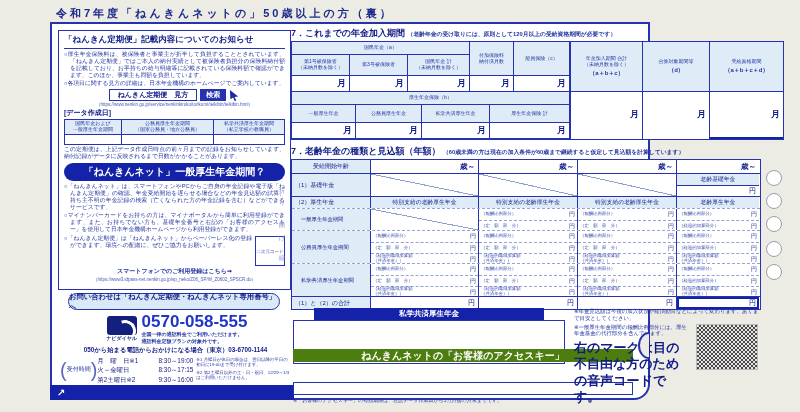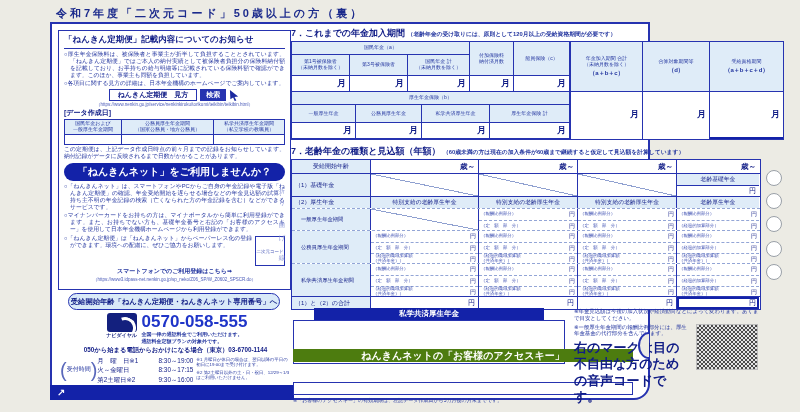--- a/index.html
+++ b/index.html
@@ -25,21 +25,21 @@
   .dtable td.empty { height:10px; }
   .banner { background:#1322a8; color:#fff; font-weight:bold; font-size:10px; text-align:center; border-radius:10px; padding:2px 0; margin:3px 0 2px 0; }
   .qr-row { display:flex; gap:3px; align-items:flex-start; }
   .qr-row .para { flex:1; }
   .qrbox { width:30px; height:30px; border:1px solid #2633b0; font-size:4.5px; color:#4a5ab8; display:flex; align-items:center; justify-content:center; text-align:center; flex:none; margin-top:2px; }
   .sp-line { font-size:6px; text-align:center; margin-top:1px; font-weight:bold; }
 
   .oval { position:absolute; left:16px; top:269px; width:212px; height:17px; border:1.5px solid #2633b0; border-radius:10px; background:#d9e9f8; display:flex; align-items:center; justify-content:center; font-size:7.3px; font-weight:bold; color:#101c86; }
 
   .phoneblock { position:absolute; left:8px; top:289px; width:231px; }
-  .phone-row { display:flex; align-items:flex-start; gap:2px; justify-content:center; }
+  .phone-row { display:flex; align-items:center; gap:2px; justify-content:center; }
   .navilogo { width:36px; text-align:center; flex:none; }
   .navilogo .sq { width:30px; height:19px; background:#13207e; border-radius:3px; margin:0 auto; position:relative; overflow:hidden; }
   .navilogo .sq::after { content:""; position:absolute; left:7px; top:4px; width:16px; height:16px; border-radius:50%; border:3px solid #fff; border-left-color:transparent; border-bottom-color:transparent; transform:rotate(25deg); }
   .navilogo .cap { font-size:5px; font-weight:bold; color:#13207e; }
   .phone-num { font-size:17px; font-weight:bold; color:#1f35c8; line-height:1; }
   .phone-notes { font-size:5px; font-weight:bold; line-height:1.3; margin-top:1px; }
   .alt-line { font-size:6.3px; font-weight:bold; margin-top:2px; text-align:center; color:#101c86; }
   .hours { display:flex; margin-top:1px; align-items:center; }
   .paren { font-size:20px; font-weight:100; color:#5a68bb; line-height:1; }
   .hours-label { font-size:6px; width:24px; text-align:center; }
@@ -106,21 +106,21 @@
   .rnotes-row { display:flex; gap:4px; }
   .rnotes-col { width:118px; }
   .voice-note { font-size:13px; font-weight:bold; color:#101c86; line-height:1.25; margin-top:3px; }
   .vcode { width:62px; height:46px; flex:none; background:repeating-conic-gradient(#4a4a4a 0% 25%, #e3e3e3 0% 50%); background-size:4px 4px; border:1px solid #bbb; }
 
   .notch { position:absolute; right:-12px; top:308px; width:22px; height:27px; border-radius:50%; background:#ecebe4; border:2px solid #2633b0; clip-path:inset(-2px 11px -2px -2px); }
 </style>
 </head>
 <body>
 
-<div class="page-title">令和7年度「二次元コード」50歳以上の方（裏）</div>
+<div class="page-title">令和7年度「ねんきんネットの」50歳以上の方（裏）</div>
 
 <div class="card">
 
   <div class="leftbox">
     <div class="notice-title">「ねんきん定期便」記載内容についてのお知らせ</div>
     <div class="para">○厚生年金保険料は、被保険者と事業主が折半して負担することとされています。「ねんきん定期便」ではご本人の納付実績として被保険者負担分の保険料納付額を記載しており、お手持ちの給与明細等に記載されている保険料額で確認ができます。このほか、事業主も同額を負担しています。</div>
     <div class="para">○各項目に関する見方の詳細は、日本年金機構のホームページでご案内しています。</div>
     <div class="search-row">
       <span class="search-label">ねんきん定期便　見方</span>
       <span class="search-btn">検索</span>
@@ -141,32 +141,32 @@
 （私立学校の教職員）</td>
       </tr>
       <tr>
         <td class="empty"></td>
         <td class="empty"></td>
         <td class="empty"></td>
       </tr>
     </tbody>
       </table>
     <div class="para" style="text-indent:0;padding-left:0;">この定期便は、上記データ作成日時点の前々月までの記録をお知らせしています。納付記録がデータに反映されるまで日数がかかることがあります。</div>
-    <div class="banner">「ねんきんネット」をご利用しませんか？</div>
+    <div class="banner">「ねんきんネット」一般厚生年金期間？</div>
     <div class="para">○「ねんきんネット」は、スマートフォンやPCからご自身の年金記録や電子版「ねんきん定期便」の確認、年金受給開始を遅らせる場合などの年金見込額の試算、持ち主不明の年金記録の検索（亡くなられた方の年金記録を含む）などができるサービスです。</div>
     <div class="para">○マイナンバーカードをお持ちの方は、マイナポータルから簡単に利用登録ができます。また、お持ちでない方も、基礎年金番号と右記の「お客様のアクセスキー」を使用して日本年金機構ホームページから利用登録ができます。</div>
     <div class="qr-row">
       <div class="para">○「ねんきん定期便」は「ねんきんネット」からペーパーレス化の登録ができます。環境への配慮に、ぜひご協力をお願いします。</div>
       <div class="qrbox">二次元コード</div>
     </div>
     <div class="sp-line">スマートフォンでのご利用登録はこちら➡</div>
     <div class="url">（https://www3.idpass-net.nenkin.go.jp/sp_neko/Z06_SP/W_Z0602_SPSCR.do）</div>
   </div>
 
-  <div class="oval">受給開始年齢「ねんきん定期便・ねんきんネット専用番号」へ</div>
+  <div class="oval">お問い合わせは「ねんきん定期便・ねんきんネット専用番号」へ</div>
 
   <div class="phoneblock">
     <div class="phone-row">
       <div class="navilogo">
         <div class="sq"></div>
         <div class="cap">ナビダイヤル</div>
       </div>
       <div>
         <div class="phone-num">0570-058-555</div>
         <div class="phone-notes">

